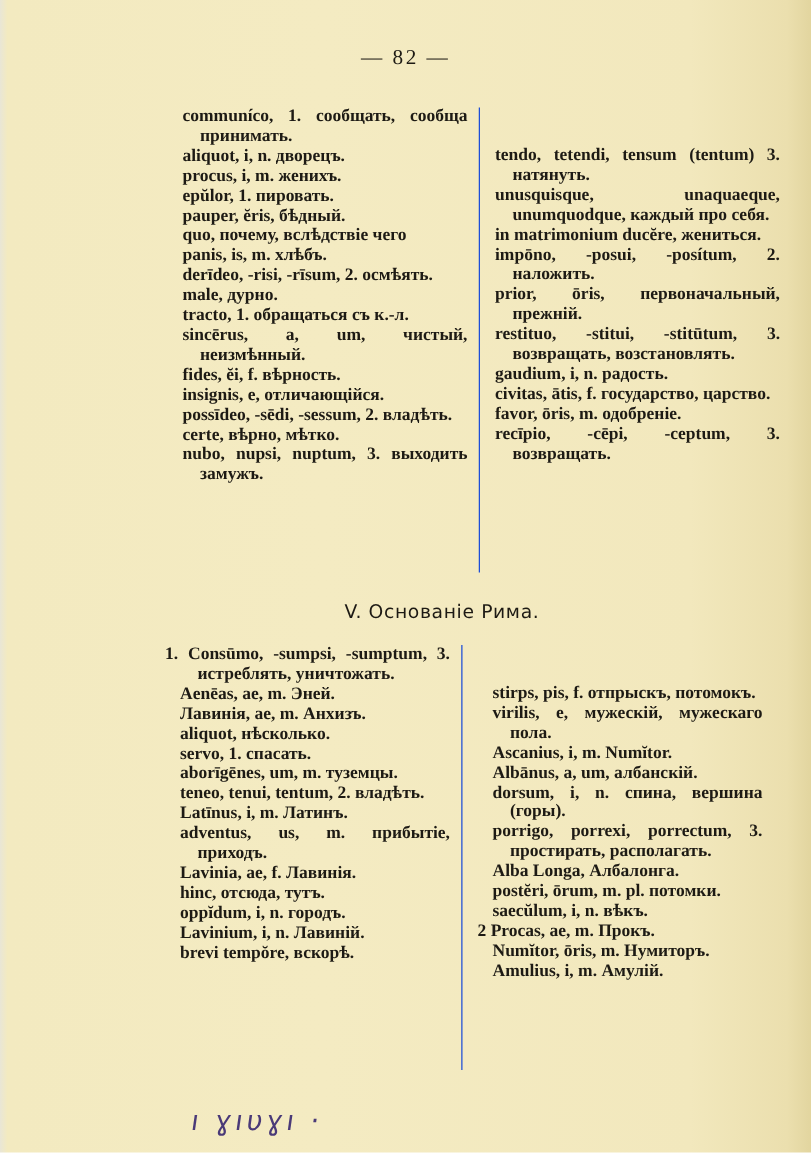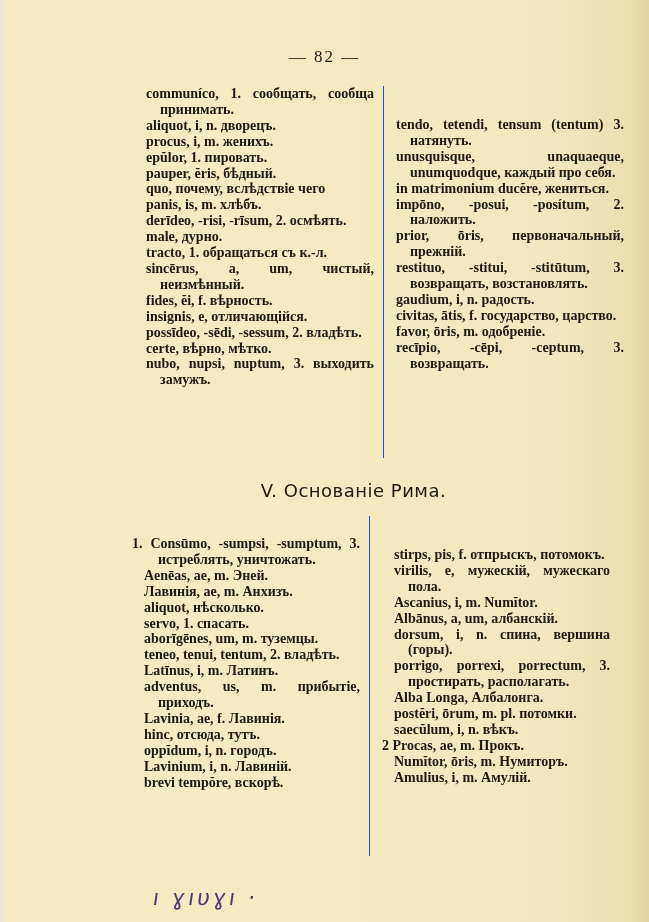--- a/index.html
+++ b/index.html
@@ -10,21 +10,21 @@
     width: 649px;
     height: 922px;
     overflow: hidden;
     position: relative;
     background: linear-gradient(90deg, #e9e6d6 0px, #f3eac0 6px, #f4ebc2 40%, #f2e8bd 85%, #ebdfae 97%, #e2d59f 100%);
     font-family: "DejaVu Serif", serif;
     color: #1d1a14;
   }
   .page-number {
     position: absolute;
-    top: 47px;
+    top: 36px;
     left: 0;
     width: 649px;
     text-align: center;
     font-size: 17px;
     letter-spacing: 2px;
     font-family: "Liberation Serif", serif;
   }
   .columns {
     position: absolute;
     left: 146px;
@@ -55,40 +55,39 @@
     padding-left: 14px;
     text-indent: -14px;
   }
   .bottom .col.left .entry {
     padding-left: 26px;
     text-indent: -14px;
   }
   .bottom .col.left .entry.numbered {
     padding-left: 26px;
     text-indent: -26px;
-    margin-top: 20px;
   }
   .bottom .col.right .entry.numbered {
     text-indent: -26px;
     padding-left: 26px;
   }
   .bottom .col.right .entry {
     padding-left: 26px;
     text-indent: -14px;
   }
   .bottom .col.left { width: 228px; padding-left: 0; margin-left: -14px; }
   .bottom .col.right { margin-left: 0px; }
   .section-title {
     position: absolute;
     top: 480px;
     left: 0;
     width: 649px;
     text-align: center;
     font-family: "DejaVu Sans", sans-serif;
-    font-size: 18px;
+    font-size: 15px;
     letter-spacing: 0.5px;
     font-weight: normal;
     padding-left: 58px;
     box-sizing: border-box;
   }
   .handwriting {
     position: absolute;
     top: 885px;
     left: 153px;
     font-family: "DejaVu Sans", sans-serif;

